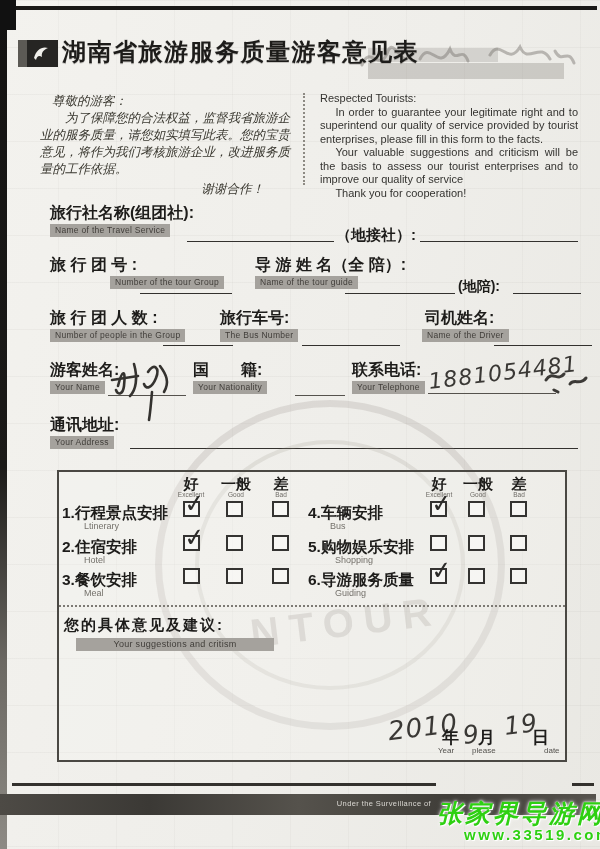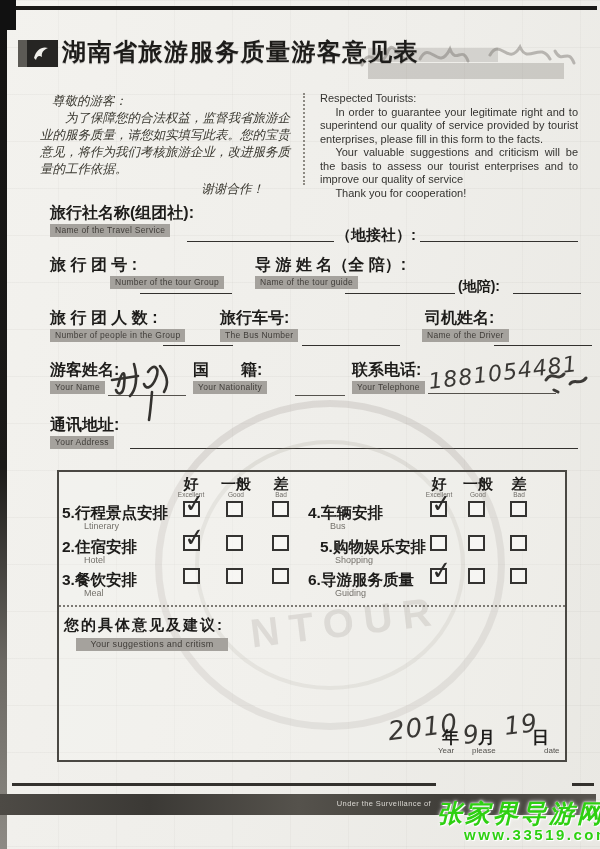--- a/index.html
+++ b/index.html
@@ -163,21 +163,21 @@
   </div>
   <div class="abs hdr-cell" style="left:458px;top:476px;width:40px;">
     <span class="cn">一般</span>
     <span class="en">Good</span>
   </div>
   <div class="abs hdr-cell" style="left:504px;top:476px;width:30px;">
     <span class="cn">差</span>
     <span class="en">Bad</span>
   </div>
 
-  <div class="abs item-cn" style="left:62px;top:503px;">5.行程景点安排</div>
+  <div class="abs item-cn" style="left:62px;top:503px;">1.行程景点安排</div>
   <div class="abs item-en" style="left:84px;top:521px;">Ltinerary</div>
   <span class="cb abs checked" style="left:183px;top:501px;">
       <span class="tick">✓</span>
     </span>
   <span class="cb abs" style="left:226px;top:501px;"></span>
   <span class="cb abs" style="left:272px;top:501px;"></span>
 
   <div class="abs item-cn" style="left:62px;top:537px;">2.住宿安排</div>
   <div class="abs item-en" style="left:84px;top:555px;">Hotel</div>
   <span class="cb abs checked" style="left:183px;top:535px;">
@@ -193,38 +193,38 @@
   <span class="cb abs" style="left:272px;top:568px;"></span>
 
   <div class="abs item-cn" style="left:308px;top:503px;">4.车辆安排</div>
   <div class="abs item-en" style="left:330px;top:521px;">Bus</div>
   <span class="cb abs checked" style="left:430px;top:501px;">
       <span class="tick">✓</span>
     </span>
   <span class="cb abs" style="left:468px;top:501px;"></span>
   <span class="cb abs" style="left:510px;top:501px;"></span>
 
-  <div class="abs item-cn" style="left:320px;top:537px;text-align:right;">5.购物娱乐安排</div>
+  <div class="abs item-cn" style="left:308px;top:537px;text-align:right;">5.购物娱乐安排</div>
   <div class="abs item-en" style="left:335px;top:555px;">Shopping</div>
   <span class="cb abs" style="left:430px;top:535px;"></span>
   <span class="cb abs" style="left:468px;top:535px;"></span>
   <span class="cb abs" style="left:510px;top:535px;"></span>
 
   <div class="abs item-cn" style="left:308px;top:570px;">6.导游服务质量</div>
   <div class="abs item-en" style="left:335px;top:588px;">Guiding</div>
   <span class="cb abs checked" style="left:430px;top:568px;">
       <span class="tick">✓</span>
     </span>
   <span class="cb abs" style="left:468px;top:568px;"></span>
   <span class="cb abs" style="left:510px;top:568px;"></span>
 
   <div class="abs ghost" style="left:59px;top:605px;width:506px;height:0;border-top:2px dotted #7d7a74;"></div>
 
   <div class="abs cnb" style="left:64px;top:616px;font-size:15px;letter-spacing:2px;">您的具体意见及建议:</div>
-  <span class="abs en-tag" style="left:76px;top:638px;width:152px;text-align:center;font-size:9px;">Your suggestions and critism</span>
+  <span class="abs en-tag" style="left:76px;top:638px;width:198px;text-align:center;font-size:9px;">Your suggestions and critism</span>
   <div class="abs" style="left:60px;top:655px;width:504px;height:55px;"></div>
 
   <div class="abs hand" style="left:388px;top:712px;font-size:26px;">2010</div>
   <div class="abs cnb" style="left:442px;top:726px;font-size:17px;">年</div>
   <div class="abs" style="left:438px;top:746px;font-size:8px;color:#55534f;">Year</div>
   <div class="abs hand" style="left:463px;top:720px;font-size:25px;">9</div>
   <div class="abs cnb" style="left:478px;top:726px;font-size:17px;">月</div>
   <div class="abs" style="left:472px;top:746px;font-size:8px;color:#55534f;">please</div>
   <div class="abs hand" style="left:504px;top:710px;font-size:25px;">19</div>
   <div class="abs cnb" style="left:532px;top:726px;font-size:17px;">日</div>

